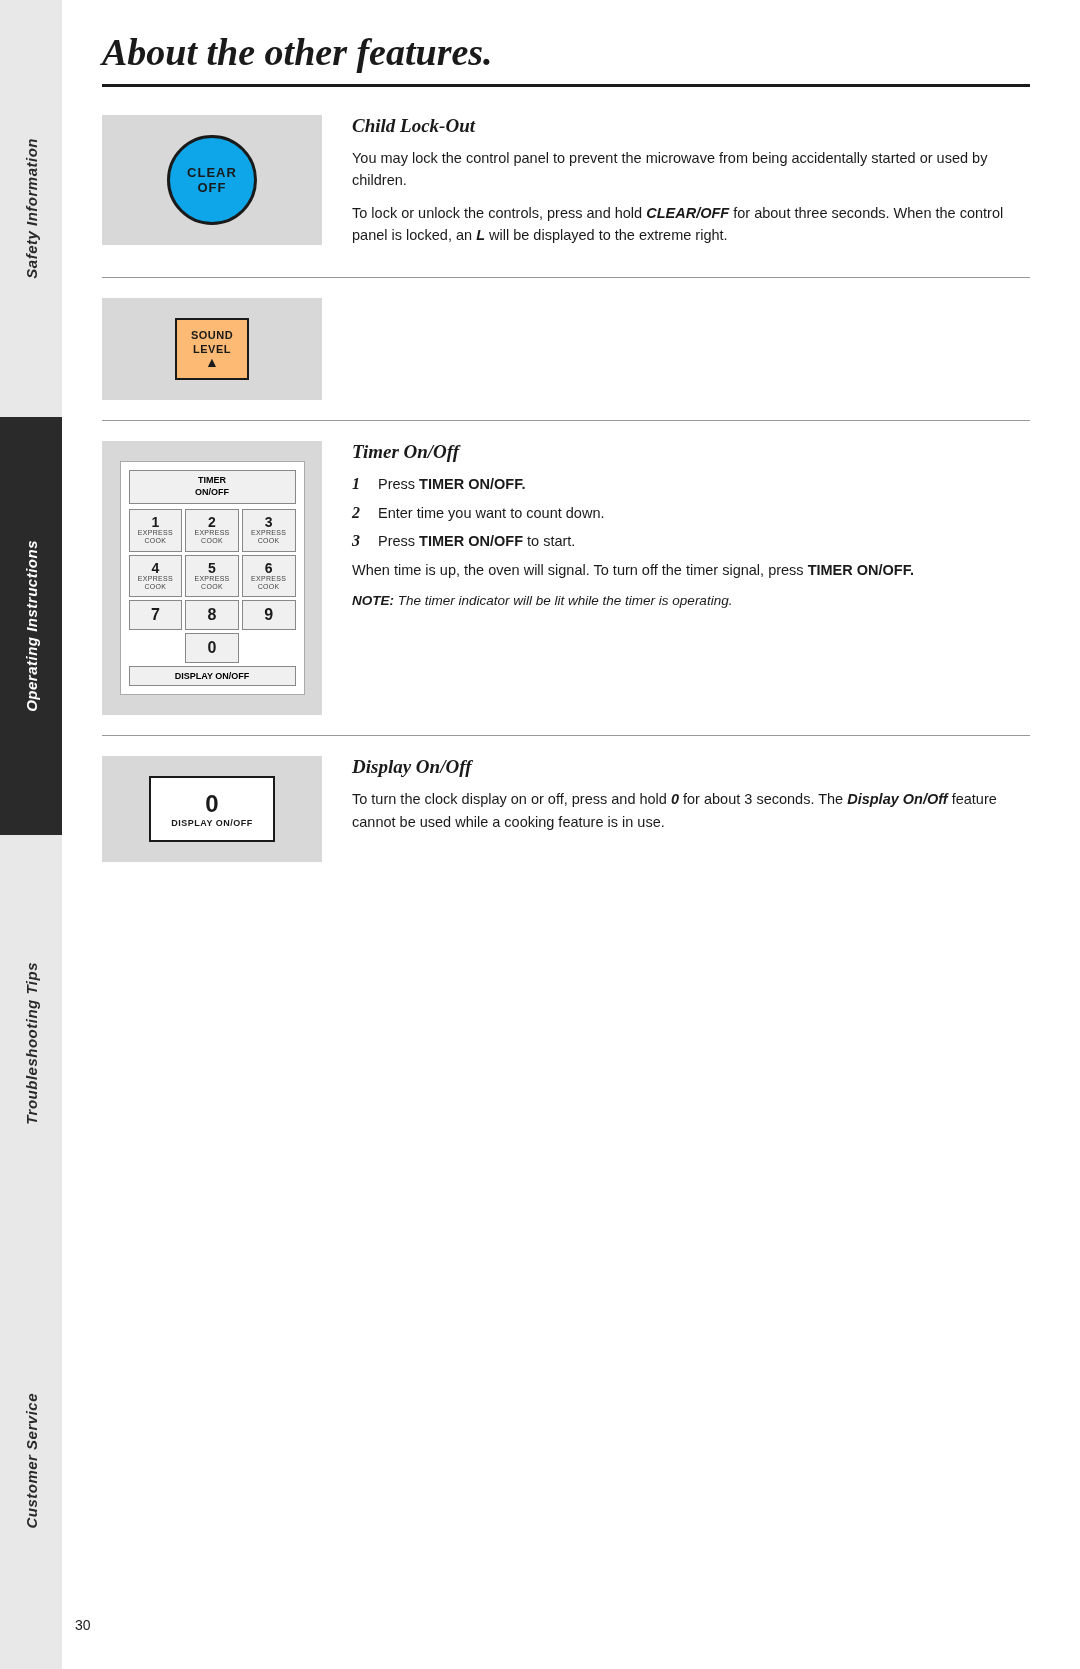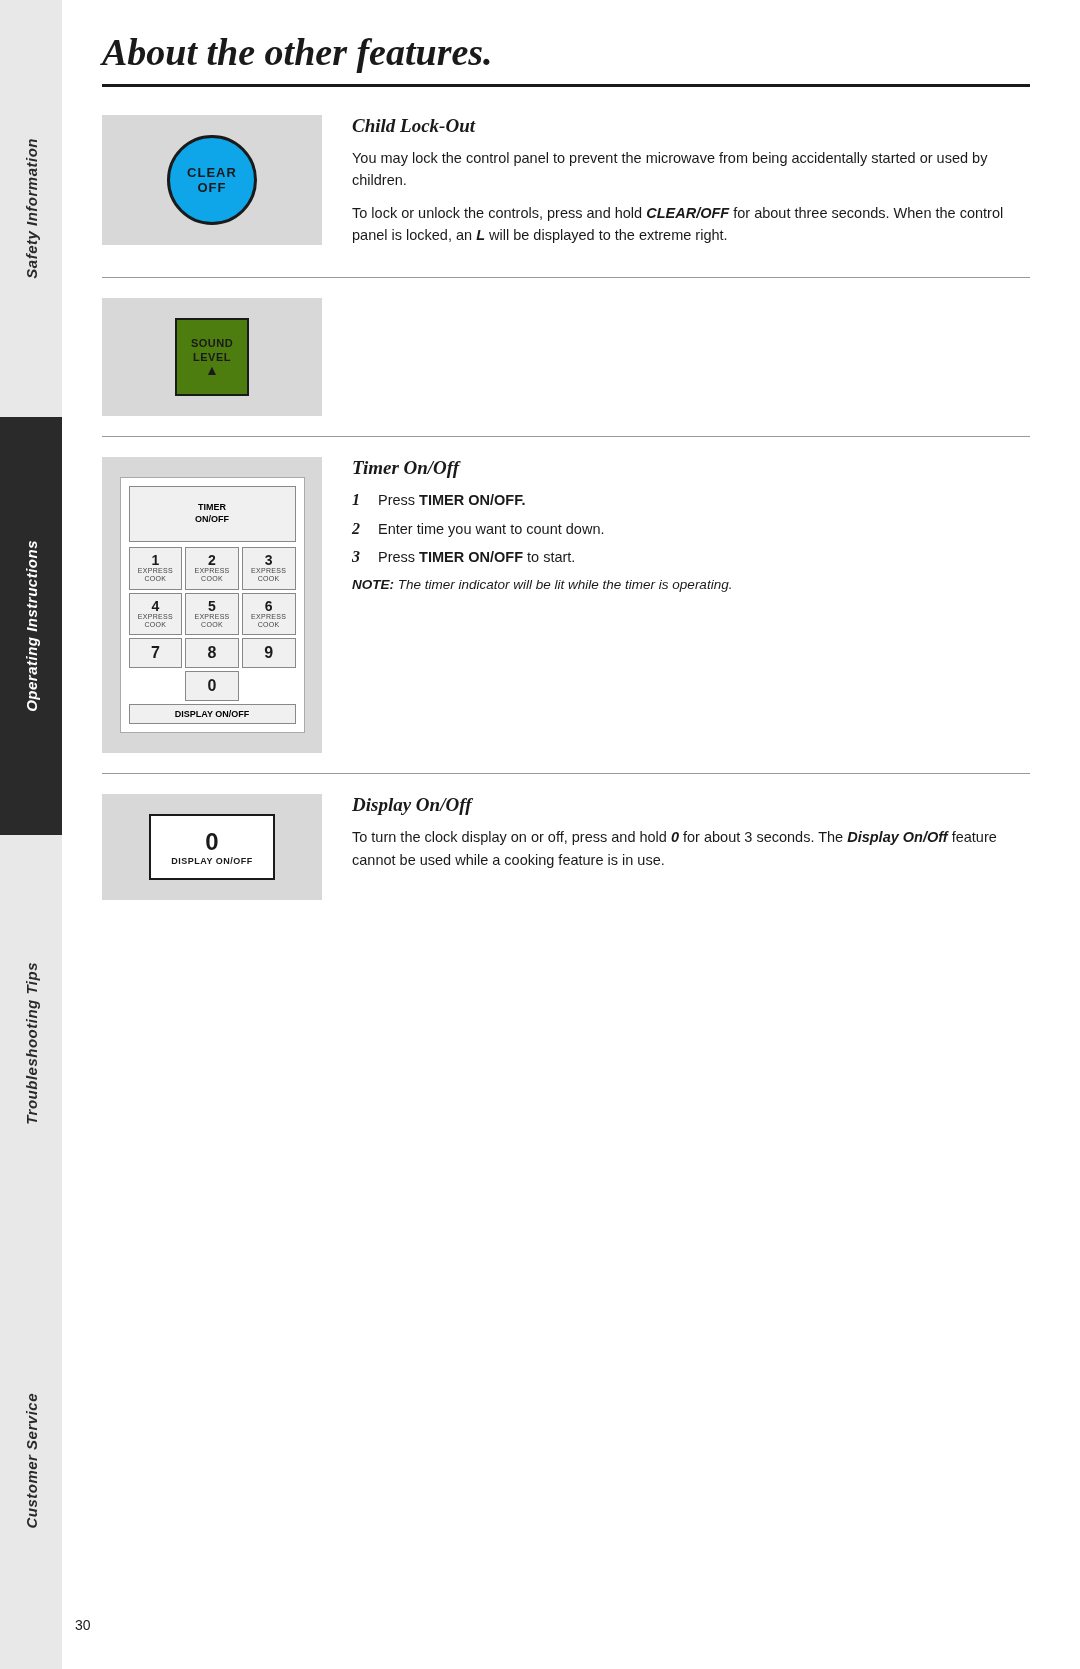--- a/index.html
+++ b/index.html
@@ -155,22 +155,22 @@
       font-family: Arial, sans-serif;
       font-size: 13px;
       font-weight: bold;
       color: #1a1a1a;
       letter-spacing: 1px;
     }
 
     
     .sound-level-btn {
       border: 2px solid #1a1a1a;
-      padding: 16px 14px;
-      background: #4d7c0f;
+      padding: 8px 14px;
+      background: #fdba74;
       text-align: center;
     }
 
     .sound-level-btn .btn-label {
       font-family: Arial, sans-serif;
       font-size: 11px;
       font-weight: bold;
       color: #1a1a1a;
       line-height: 1.3;
       letter-spacing: 0.5px;
@@ -187,21 +187,21 @@
     .timer-keypad {
       background: #fff;
       border: 1px solid #aaa;
       padding: 8px;
       width: 185px;
     }
 
     .timer-top-btn {
       border: 1px solid #888;
       text-align: center;
-      padding: 15px 8px;
+      padding: 4px 8px;
       margin-bottom: 5px;
       font-size: 9px;
       font-family: Arial, sans-serif;
       font-weight: bold;
       line-height: 1.3;
       background: #f0f0f0;
       width: 100%;
     }
 
     .keypad-grid {
@@ -434,20 +434,21 @@
       </div>
       <div class="step-row">
         <span class="step-num">2</span>
         <span class="step-text">Enter time you want to count down.</span>
       </div>
       <div class="step-row">
         <span class="step-num">3</span>
         <span class="step-text">Press <b>TIMER ON/OFF</b> to start.</span>
       </div>
 
+      <p class="section-text">When time is up, the oven will signal. To turn off the timer signal, press <b>TIMER ON/OFF.</b></p>
       <p class="note-text"><b>NOTE:</b> <i>The timer indicator will be lit while the timer is operating.</i></p>
     </div>
   </div>
 
   <div class="section-row">
     <div class="button-area">
       <div class="display-btn-area">
         <div class="display-btn-zero">0</div>
         <div class="display-btn-label">DISPLAY ON/OFF</div>
       </div>

